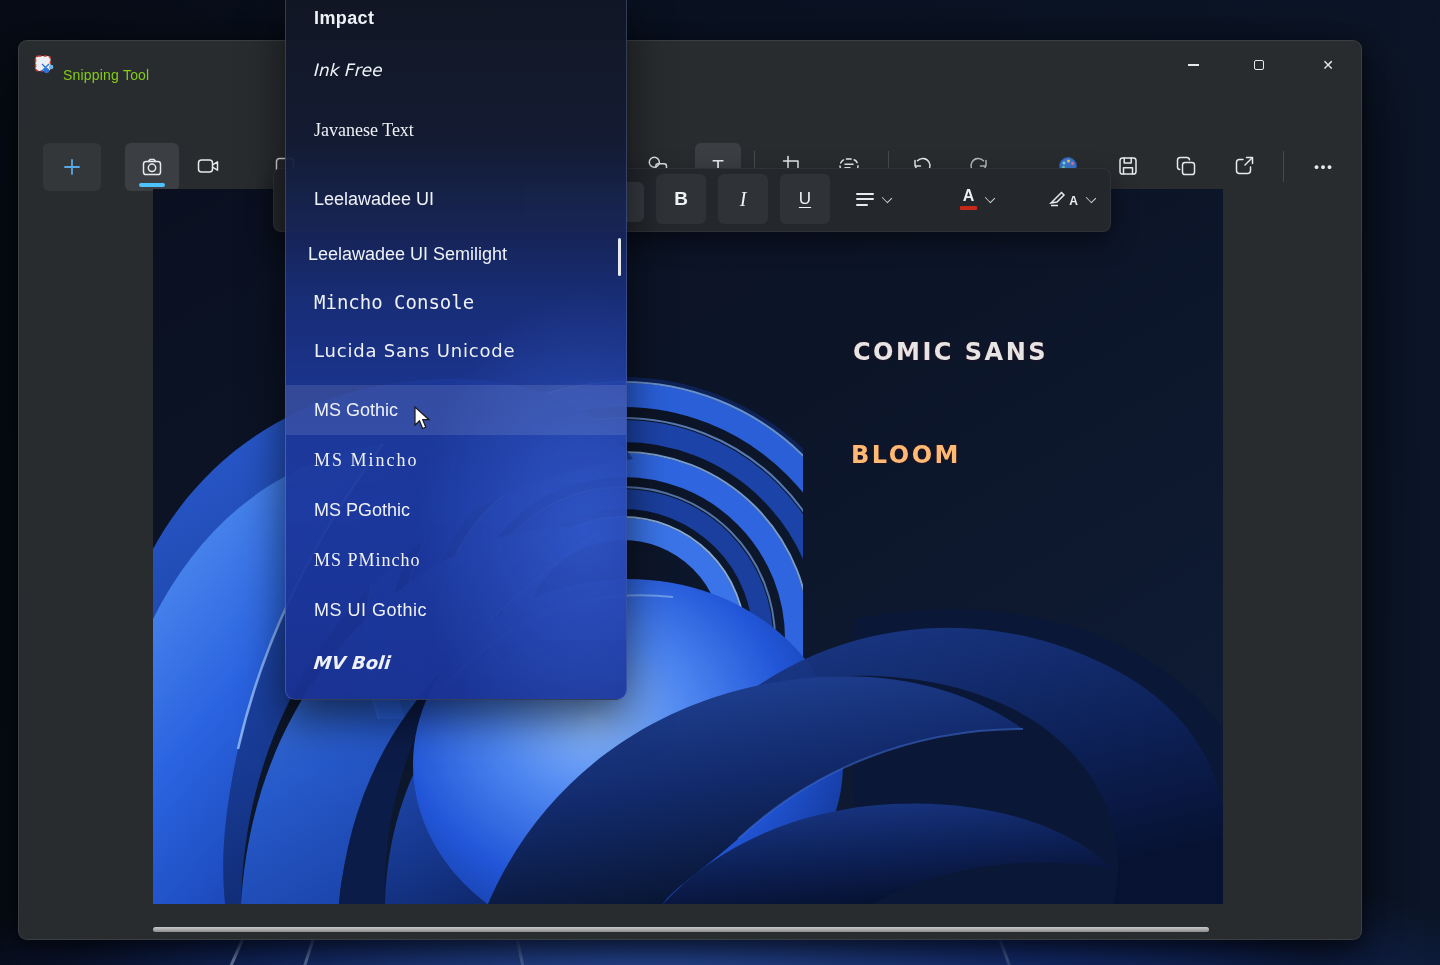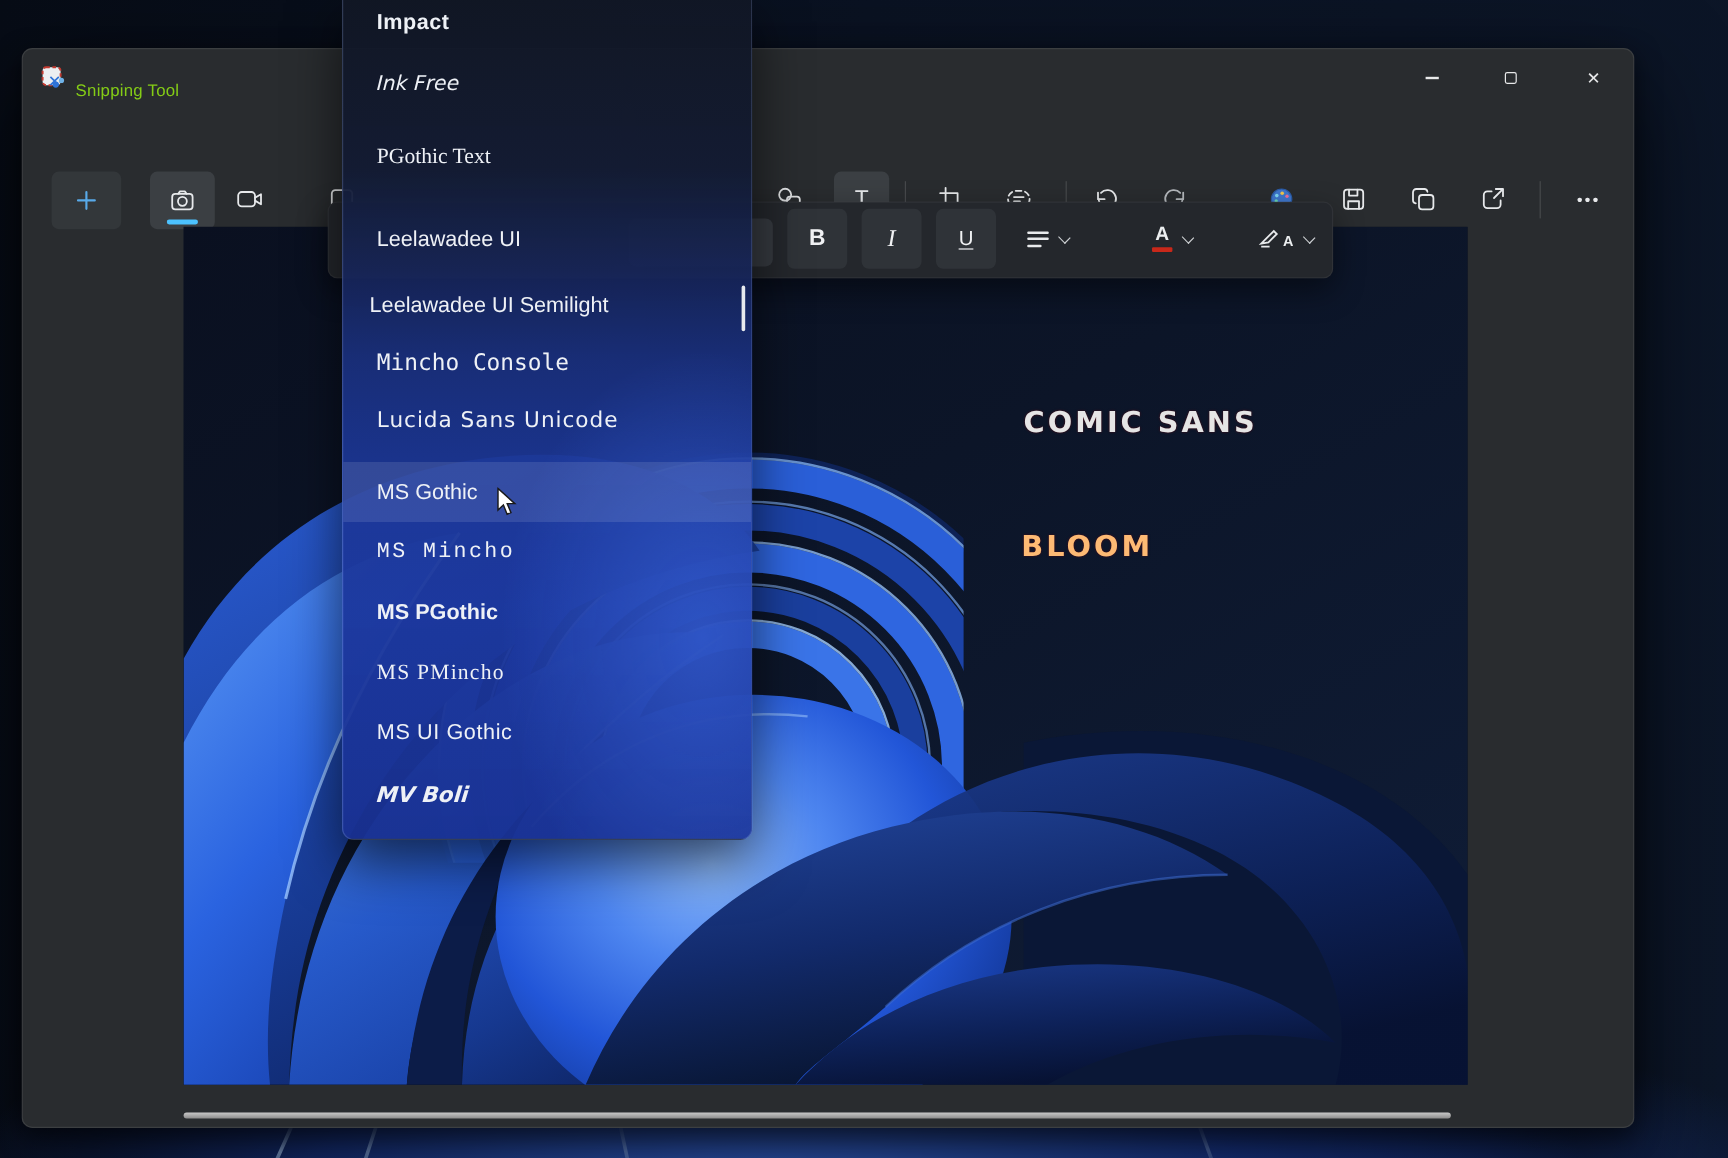--- a/index.html
+++ b/index.html
@@ -120,21 +120,21 @@
   .dd-thumb { position:absolute; right:5px; top:238px; width:3px; height:38px; border-radius:2px; background:#e7eaee; z-index:51; }
 
   .f-impact { font-family:"Liberation Sans",sans-serif; font-weight:900; letter-spacing:.4px; }
   .f-ink { font-family:"DejaVu Sans",sans-serif; font-style:italic; font-size:17px; transform:skewX(-3deg); transform-origin:left; }
   .f-javanese { font-family:"Liberation Serif",serif; }
   .f-leela { font-family:"Liberation Sans",sans-serif; }
   .f-leela-light { font-family:"Liberation Sans",sans-serif; font-weight:300; }
   .f-lucida-console { font-family:"DejaVu Sans Mono",monospace; font-size:19px; }
   .f-lucida-sans { font-family:"DejaVu Sans",sans-serif; letter-spacing:.8px; }
   .f-ms-gothic { font-family:Liberation Sans, sans-serif; }
-  .f-ms-mincho { font-family:Liberation Mono, monospace; letter-spacing:2px; }
+  .f-ms-mincho { font-family:Liberation Serif, serif; letter-spacing:2px; }
   .f-ms-pgothic { font-family:"Liberation Sans",sans-serif; }
   .f-ms-pmincho { font-family:"Liberation Serif",serif; letter-spacing:1px; }
   .f-ms-ui-gothic { font-family:"Liberation Sans",sans-serif; letter-spacing:.5px; }
   .f-mv-boli { font-family:"DejaVu Sans",sans-serif; font-style:italic; font-weight:600; transform:skewX(-6deg); transform-origin:left; }
 
   .cursor { position:absolute; left:413px; top:406px; z-index:60; }
 </style>
 </head>
 <body>
 
@@ -367,28 +367,28 @@
       <span class="a">A</span>
     </span>
     <i class="chev"></i>
   </div>
 </div>
 
 <div class="font-dropdown">
   <div id="font-list">
       <div class="font-item f-impact" style="top: -7px;">Impact</div>
       <div class="font-item f-ink" style="top: 45px;">Ink Free</div>
-      <div class="font-item f-javanese" style="top: 105px;">PGothic Text</div>
+      <div class="font-item f-javanese" style="top: 105px;">Javanese Text</div>
       <div class="font-item f-leela" style="top: 174px;">Leelawadee UI</div>
       <div class="font-item f-leela-light" style="top: 229px; padding-left: 22px;">Leelawadee UI Semilight</div>
       <div class="font-item f-lucida-console" style="top: 277px;">Mincho Console</div>
       <div class="font-item f-lucida-sans" style="top: 326px;">Lucida Sans Unicode</div>
       <div class="font-item f-ms-gothic selected" style="top: 385px;">MS Gothic</div>
       <div class="font-item f-ms-mincho" style="top: 435px;">MS Mincho</div>
-      <div class="font-item f-ms-pgothic" style="top: 485px; font-weight: bold;">MS PGothic</div>
+      <div class="font-item f-ms-pgothic" style="top: 485px;">MS PGothic</div>
       <div class="font-item f-ms-pmincho" style="top: 535px;">MS PMincho</div>
       <div class="font-item f-ms-ui-gothic" style="top: 585px;">MS UI Gothic</div>
       <div class="font-item f-mv-boli" style="top: 638px;">MV Boli</div>
     </div>
   <div class="dd-thumb"></div>
 </div>
 
 <svg class="cursor" width="24" height="26" viewBox="0 0 24 26">
   <polygon points="2,1 2,19 6.5,14.8 9.6,22.5 12.8,21.2 9.7,13.7 16,13.7" fill="#ffffff" stroke="#1a1a1a" stroke-width="1.2"></polygon>
 </svg>

